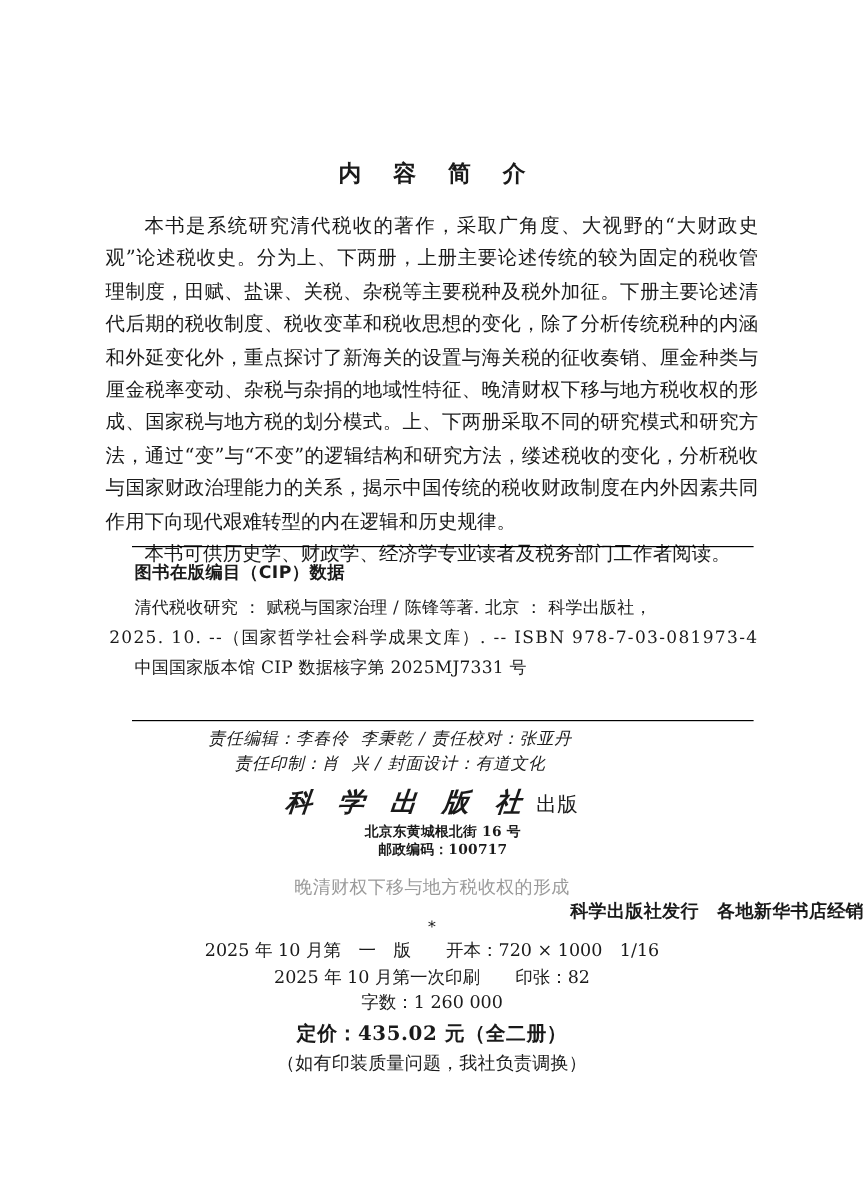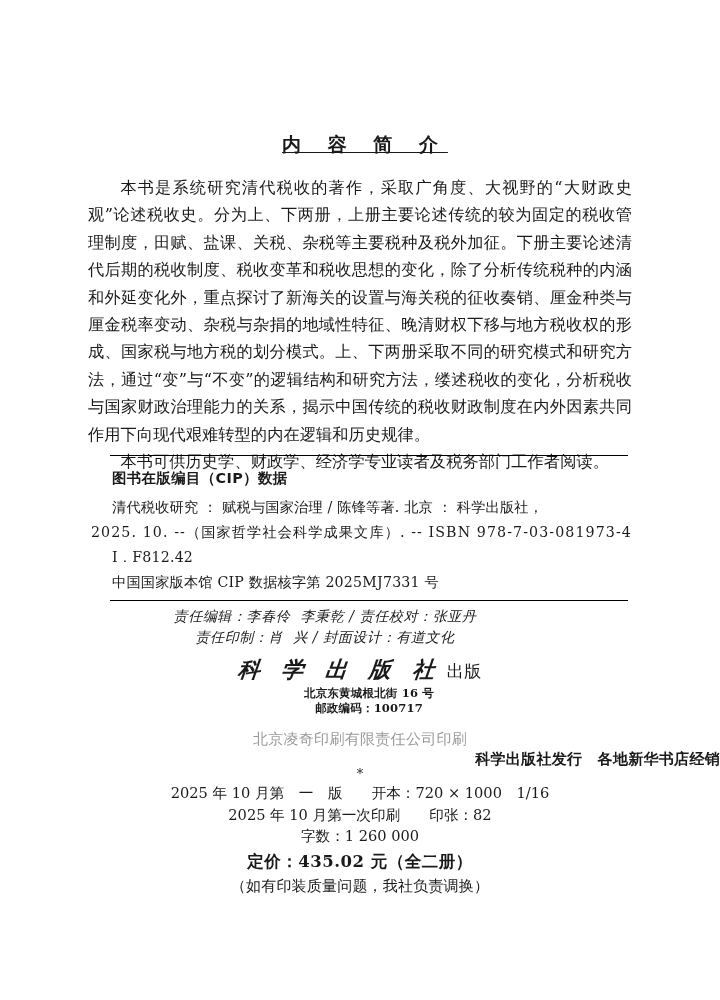--- a/index.html
+++ b/index.html
@@ -32,21 +32,20 @@
     width: 544px;
   }
   .abstract-title {
     text-align: center;
     font-size: 19px;
     font-weight: bold;
     letter-spacing: 10px;
     text-indent: 10px;
     margin: 0 0 16px 0;
     font-family: "DejaVu Sans", "Liberation Sans", sans-serif;
-    text-decoration: underline;
   }
   .abstract-para {
     font-size: 16.2px;
     line-height: 27.4px;
     text-align: justify;
     text-justify: inter-ideograph;
     text-indent: 2em;
     margin: 0;
     letter-spacing: 0.1px;
   }
@@ -212,38 +211,37 @@
     <p class="abstract-para">本书可供历史学、财政学、经济学专业读者及税务部门工作者阅读。</p>
   </div>
 
   <div class="rule rule-cip-top"></div>
   <div class="rule rule-cip-bot"></div>
 
   <div class="cip-block">
     <div class="cip-heading">图书在版编目（CIP）数据</div>
     <div class="cip-line indent">清代税收研究 ： 赋税与国家治理 / 陈锋等著. 北京 ： 科学出版社，</div>
     <div class="cip-line wide">2025. 10. --（国家哲学社会科学成果文库）. -- ISBN 978-7-03-081973-4</div>
-    <div class="cip-line indent">Ⅰ．F812.42</div>
     <div class="cip-line indent">中国国家版本馆 CIP 数据核字第 2025MJ7331 号</div>
   </div>
 
   <div class="credits">
     <div>责任编辑：李春伶  李秉乾 / 责任校对：张亚丹</div>
     <div>责任印制：肖  兴 / 封面设计：有道文化</div>
   </div>
 
   <div class="imprint">
     <div class="logo-row">
       <span class="logo-brand">科 学 出 版 社</span><span class="logo-suffix">出版</span>
     </div>
     <div class="addr">北京东黄城根北街 16 号</div>
     <div class="addr">邮政编码：100717</div>
   </div>
 
-  <div class="printer">北京凌奇印刷有限责任公司印刷</div>
+  <div class="printer">晚清财权下移与地方税收权的形成</div>
   <div class="distrib">科学出版社发行　各地新华书店经销</div>
   <div class="star">*</div>
 
   <div class="facts">
     <div>2025 年 10 月第　一　版　　开本：720 × 1000　1/16</div>
     <div>2025 年 10 月第一次印刷　　印张：82</div>
     <div>字数：1 260 000</div>
     <div class="price">定价：435.02 元（全二册）</div>
     <div class="note">（如有印装质量问题，我社负责调换）</div>
   </div>

